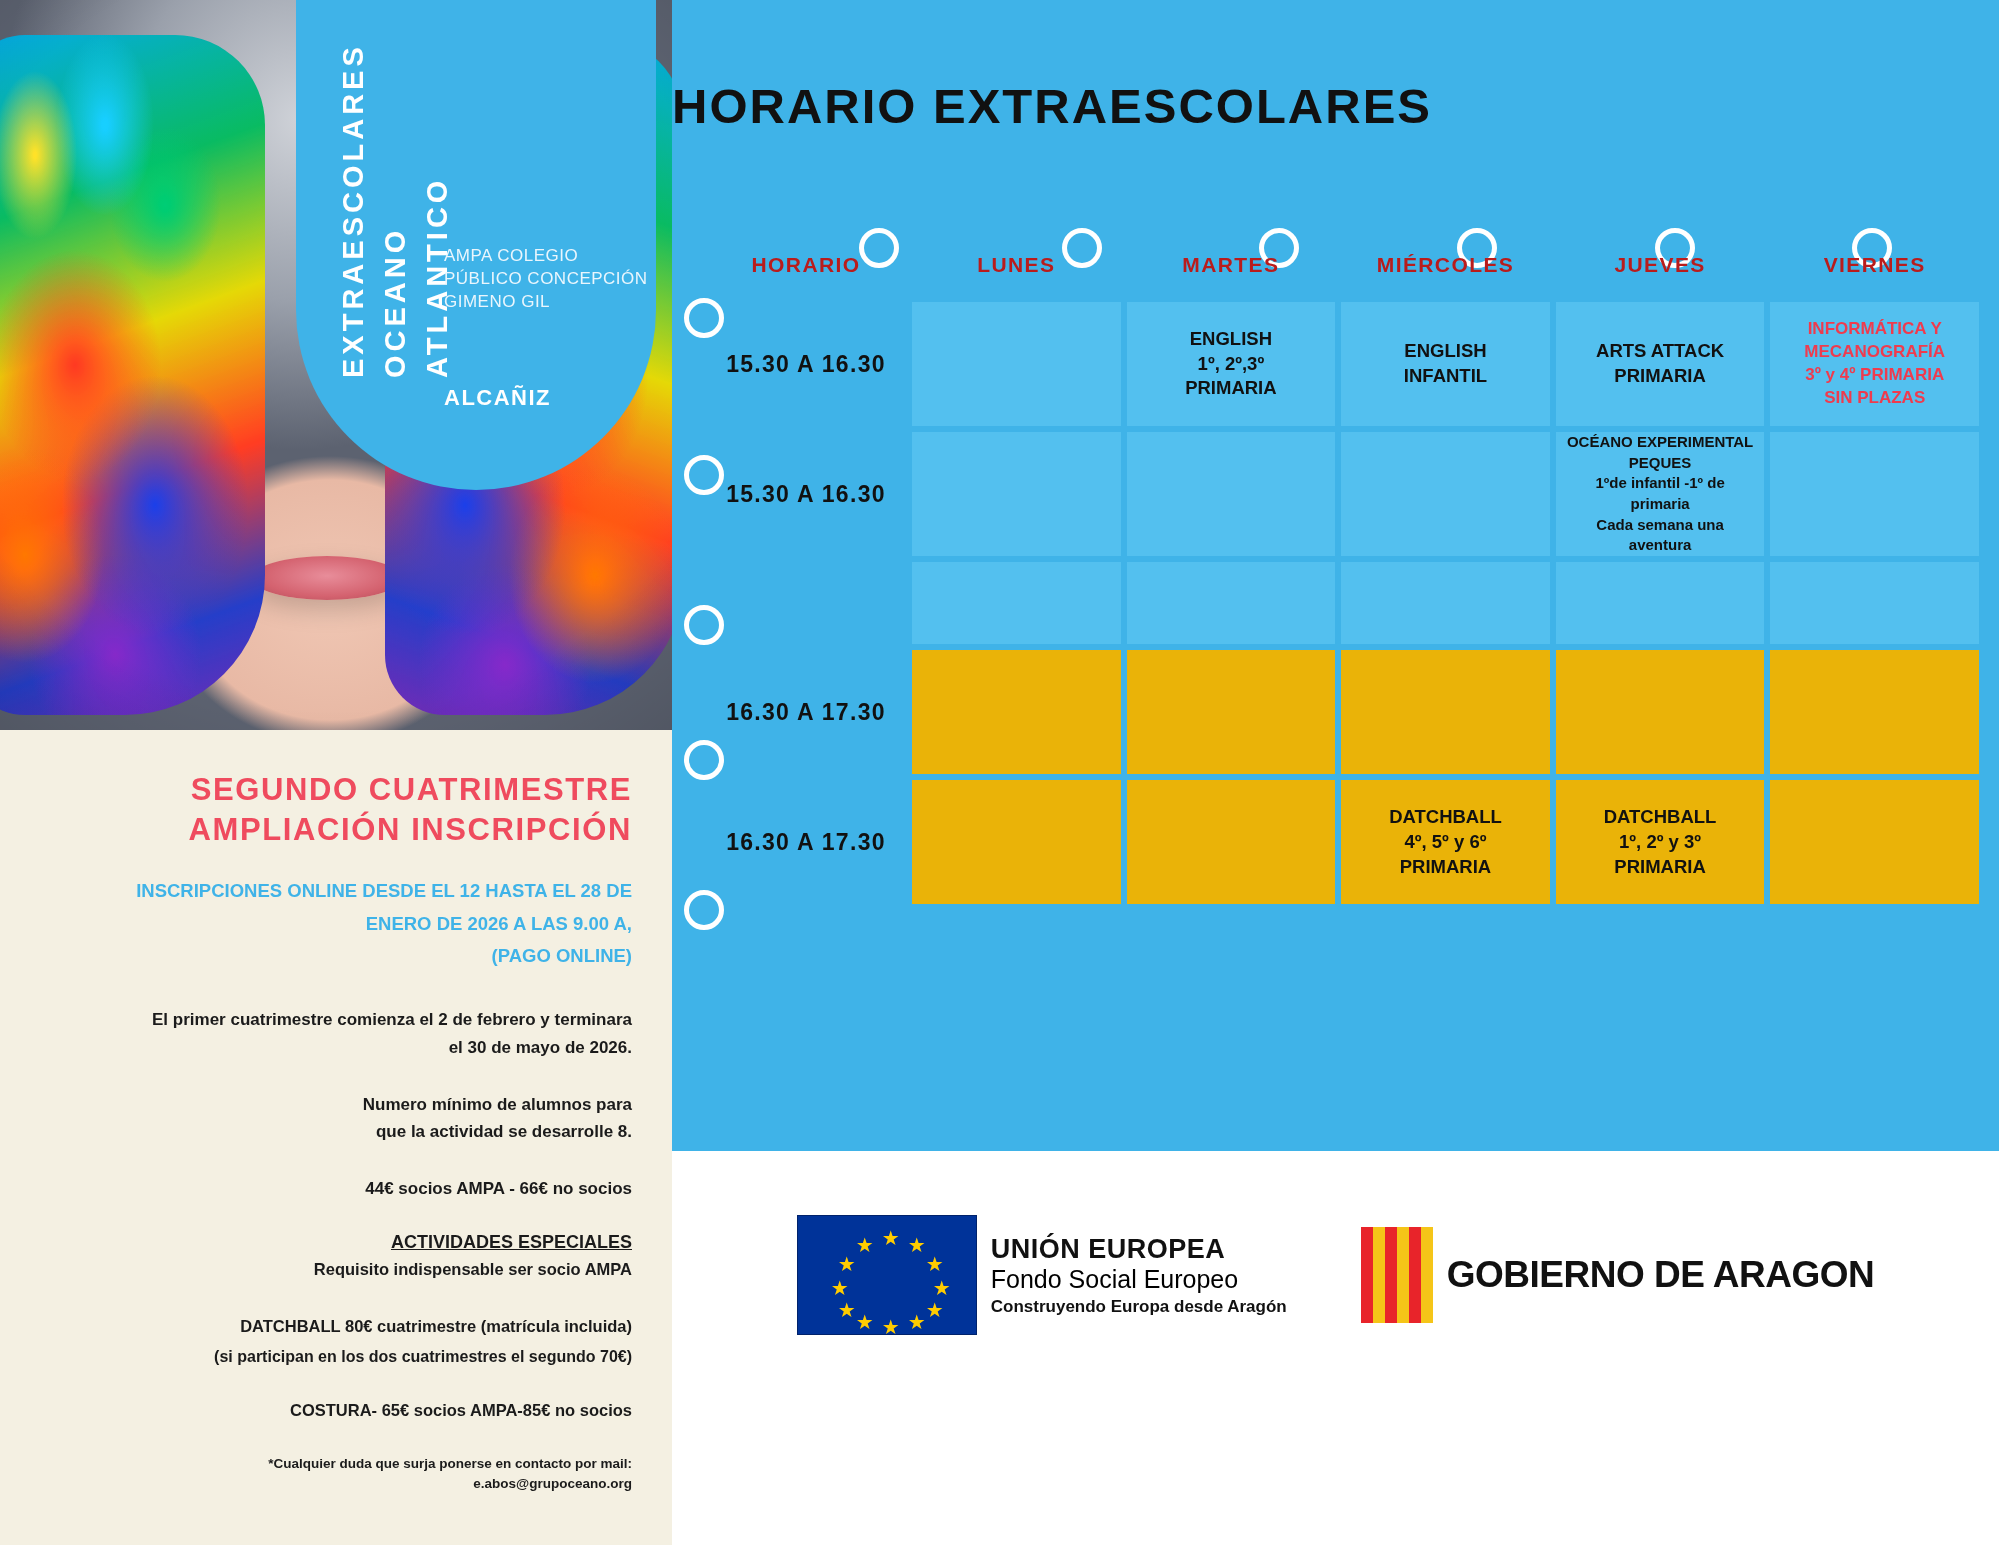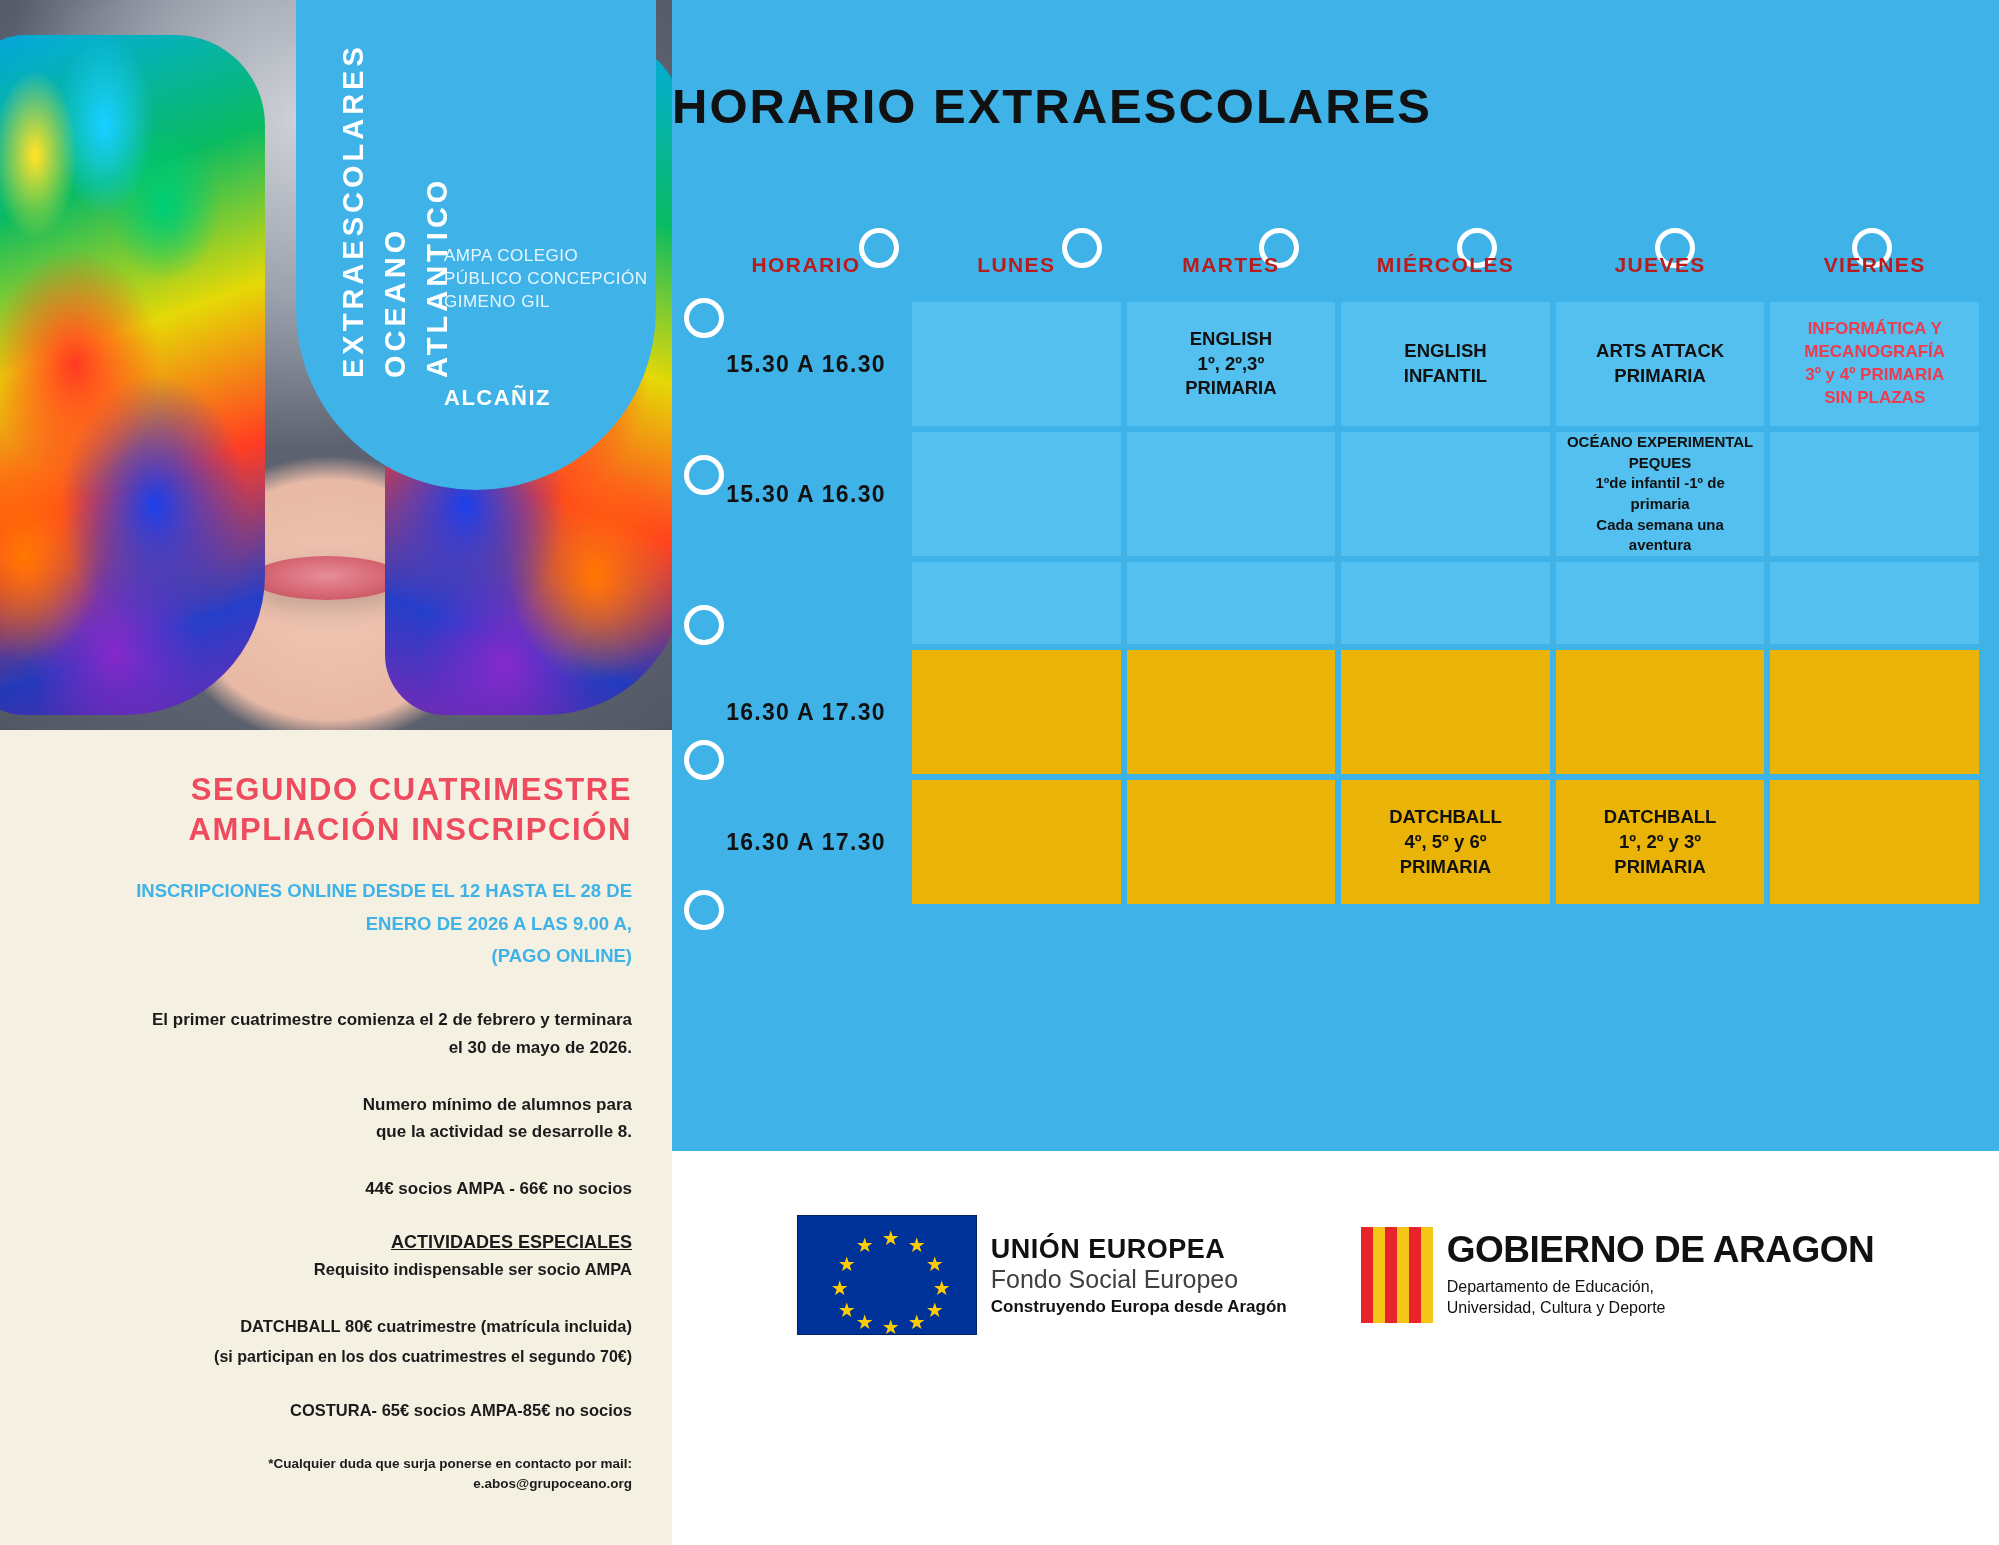--- a/index.html
+++ b/index.html
@@ -298,21 +298,21 @@
     border: 1px solid #00226b;
   }
   .eu-star {
     position: absolute;
     color: #ffcc00;
     font-size: 20px;
     line-height: 1;
   }
   .eu-text { font-size: 0; }
   .eu-l1 { display:block; font-size: 27px; font-weight: bold; color: #111; letter-spacing: .5px; }
-  .eu-l2 { display:block; font-size: 25px; color: #404040; }
+  .eu-l2 { display:block; font-size: 25px; color: #000000; }
   .eu-l3 { display:block; font-size: 17px; color: #111; font-weight: bold; margin-top: 3px; }
   .ar-flag {
     width: 72px; height: 96px;
     background: repeating-linear-gradient(90deg, #e8242a 0 12px, #f5c518 12px 24px);
   }
   .ar-l1 { display:block; font-size: 37px; font-weight: bold; color: #111; line-height: 1.03; letter-spacing: -.5px; }
   .ar-l2 { display:block; font-size: 16px; color: #111; margin-top: 8px; line-height: 1.3; white-space: pre-line; }
 </style>
 </head>
 <body>
@@ -485,20 +485,18 @@
           <span class="eu-l2">Fondo Social Europeo</span>
           <span class="eu-l3">Construyendo Europa desde Aragón</span>
         </div>
       </div>
 
       <div class="logo">
         <div class="ar-flag"></div>
         <div>
           <span class="ar-l1">GOBIERNO
 DE ARAGON</span>
-          <span class="ar-l2">Departamento de Educación,
-Universidad, Cultura y Deporte</span>
         </div>
       </div>
 
     </div>
   </div>
 </div>
 
 </body></html>

